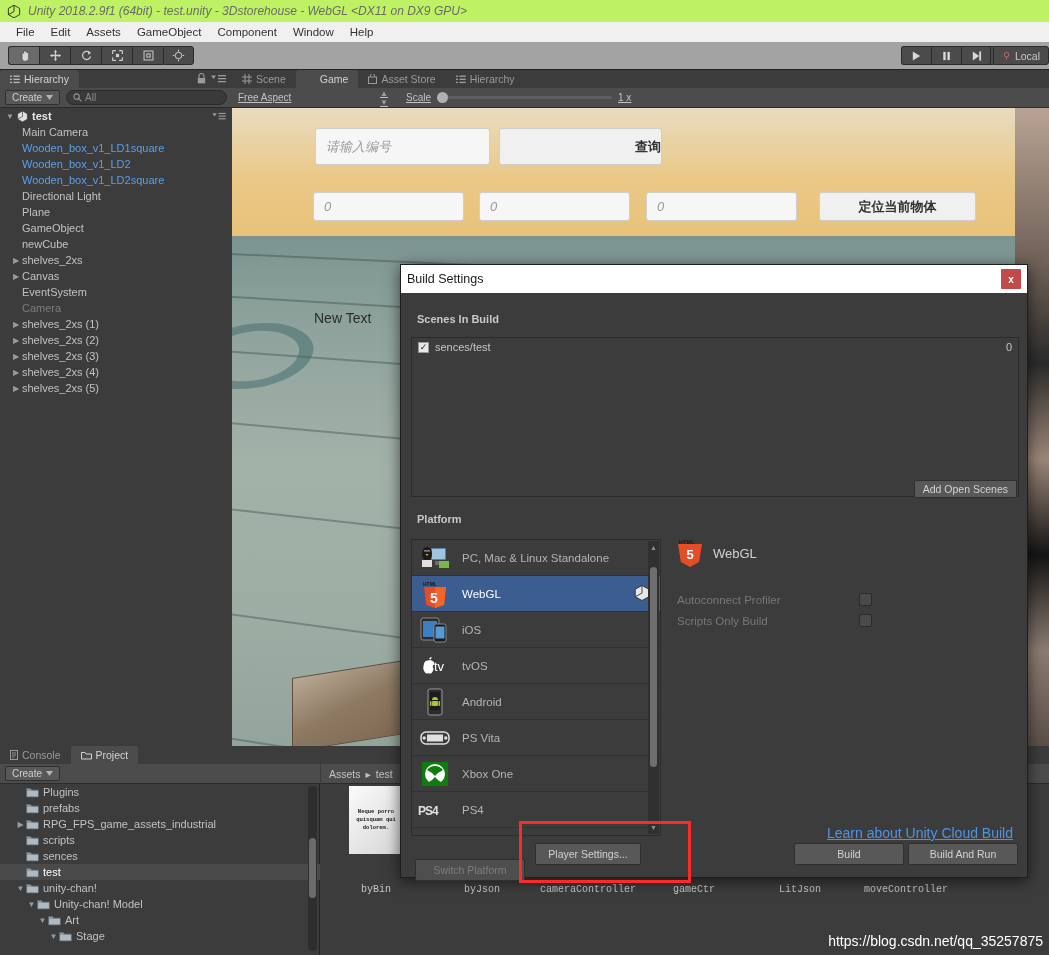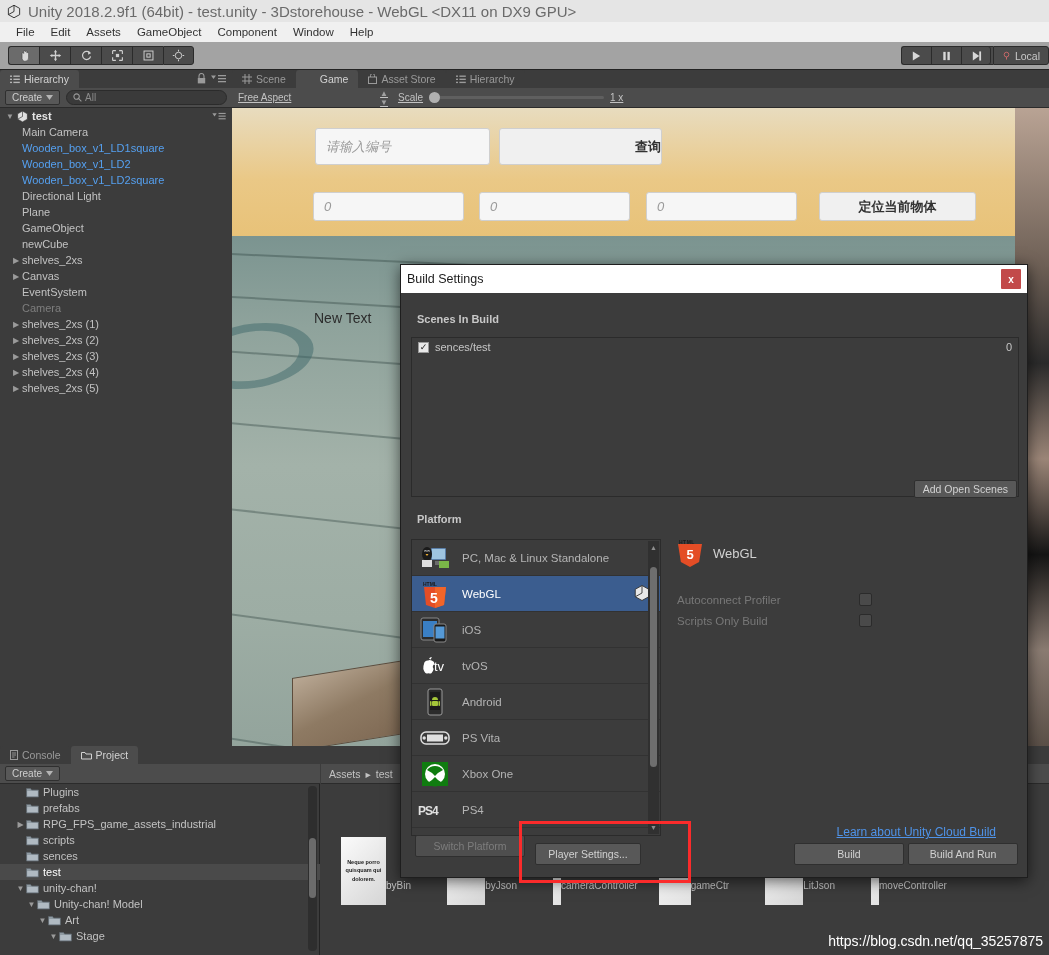--- a/index.html
+++ b/index.html
@@ -8,22 +8,22 @@
     background:#3c3c3c;
     font-family:"Liberation Sans", sans-serif;
     font-size:11px; color:#b4b4b4;
     -webkit-font-smoothing:antialiased;
   }
   #root { position:relative; width:1049px; height:955px; }
 
   
   .titlebar {
     position:absolute; left:0; top:0; width:1049px; height:22px;
-    background:#e5e5e5; color:#6a6a6a;
-    display:flex; align-items:center; padding-left:6px; font-size:15px;
+    background:#bef264; color:#6a6a6a;
+    display:flex; align-items:center; padding-left:6px; font-size:12px;font-style:italic;
   }
   .unity-logo { width:16px; height:15px; margin-right:6px; flex:none; }
 
   
   .menubar {
     position:absolute; left:0; top:22px; width:1049px; height:20px;
     background:#f0f0f0; color:#323232;
     display:flex; align-items:center; padding-left:8px; font-size:11.5px;
   }
   .menubar .mi { padding:0 8px; cursor:default; }
@@ -109,21 +109,21 @@
   
   .gameview { position:absolute; left:232px; top:70px; width:817px; height:676px; background:#282828; }
   .gv-tabs { position:absolute; left:0; top:0; width:817px; }
   .gv-toolbar {
     position:absolute; left:0; top:18px; width:817px; height:20px;
     background:#4c4c4c; border-bottom:1px solid #2b2b2b;
     display:flex; align-items:center; padding:0 6px; font-size:10px; color:#c2c2c2;text-decoration:underline;
   }
   .aspect { width:150px; display:flex; align-items:center; }
   .aspect .sel { margin-left:auto; font-size:8px; color:#a0a0a0; }
-  .scale-lbl { margin-left:10px; }
+  .scale-lbl { margin-left:18px; }
   .slider { width:175px; height:3px; background:#5f5f5f; border-radius:2px; position:relative; margin:0 6px; }
   .slider .knob { position:absolute; left:0; top:-4px; width:11px; height:11px; border-radius:50%; background:#b0b0b0; }
   .gv-canvas {
     position:absolute; left:0; top:38px; width:817px; height:638px;
     overflow:hidden;
   }
   .sky {
     position:absolute; left:0; top:0; width:100%; height:130px;
     background:linear-gradient(180deg,#e8dcbf 0%,#eac886 55%,#e8c278 100%);
   }
@@ -182,21 +182,21 @@
   .pl-scroll { position:absolute; right:2px; top:40px; width:9px; height:165px; background:#2e2e2e; border-radius:4px; }
   .pl-scroll .thumb { position:absolute; left:1px; top:52px; width:7px; height:60px; background:#6b6b6b; border-radius:4px; }
 
   .proj-right { position:absolute; left:321px; top:0; width:728px; height:209px; background:#3c3c3c; }
   .pr-toolbar {
     position:absolute; left:0; top:18px; width:728px; height:20px;
     background:#4c4c4c; border-bottom:1px solid #2b2b2b;
     display:flex; align-items:center; padding:0 8px; font-size:10.5px; color:#c2c2c2; gap:5px;
   }
   .assetgrid { position:absolute; left:0; top:40px; width:728px; height:169px; display:flex; padding-left:20px; gap:36px; }
-  .asset { width:70px; display:flex; flex-direction:row; align-items:center; }
+  .asset { width:70px; display:flex; flex-direction:column; align-items:center;font-family:Liberation Mono, monospace; }
   .asset .thumb {
     width:54px; height:68px; background:linear-gradient(135deg,#fbfbfb,#d5d5d5);
     display:flex; align-items:center; justify-content:center;
     font-size:5.5px; color:#1a1a1a; font-weight:bold; text-align:center; line-height:1.5;
     padding:4px; overflow:hidden;
   }
   .asset .thumb.cs { color:#2d4f9e; font-size:16px; font-weight:normal; background:linear-gradient(135deg,#fbfbfb,#e2e2e2); }
   .asset .nm { margin-top:30px; font-size:10px; color:#c6c6c6; white-space:nowrap; }
 
   .watermark { position:absolute; right:6px; bottom:6px; color:#ffffff; font-size:14px; }
@@ -252,21 +252,21 @@
   .plat-scroll { position:absolute; right:1px; top:1px; width:11px; bottom:1px; background:#303030; }
   .plat-scroll .thumb { position:absolute; left:2px; top:26px; width:7px; height:200px; background:#6e6e6e; border-radius:4px; }
   .plat-scroll .ar { position:absolute; left:2px; color:#8e8e8e; font-size:7px; }
   .optpane { position:absolute; left:276px; top:274px; width:342px; height:250px; }
   .opt-head { display:flex; align-items:center; gap:10px; margin-bottom:22px; }
   .optrow { display:flex; align-items:center; height:21px; font-size:11.5px; }
   .optrow .lbl { width:182px; color:#c6c6c6; }
   .optrow.dis .lbl { color:#777; }
   .optbox { width:13px; height:13px; background:#4a4a4a; border:1px solid #2b2b2b; border-radius:2px; }
   .cloudlink {
-    position:absolute; right:31px; top:560px; font-size:12px;
+    position:absolute; right:14px; top:560px; font-size:14px;
     color:#4f93e8; text-decoration:underline;
   }
   .modal-footer { position:absolute; left:0; bottom:0; width:628px; height:42px; }
   .highlight-box {
     position:absolute; left:519px; top:821px; width:172px; height:62px;
     border:3px solid #fb2b2b; pointer-events:none;
   }
 
   
   .h5 { width:26px; height:28px; position:relative; }
@@ -910,21 +910,21 @@
           <div class="optrow dis">
             <span class="lbl">Scripts Only Build</span>
             <span class="optbox"></span>
           </div>
         </div>
     </div>
 
     <a class="cloudlink">Learn about Unity Cloud Build</a>
 
     <div class="modal-footer">
-      <div class="btn dim" style="position:absolute;left:14px;top:0;width:110px;height:22px;">
+      <div class="btn dim" style="position:absolute;left:14px;top:24px;width:110px;height:22px;">
         <span>Switch Platform</span>
       </div>
       <div class="btn" style="position:absolute;left:134px;top:8px;width:106px;height:22px;">
         <span>Player Settings...</span>
       </div>
       <div class="btn" style="position:absolute;left:393px;top:8px;width:110px;height:22px;">
         <span>Build</span>
       </div>
       <div class="btn" style="position:absolute;left:507px;top:8px;width:110px;height:22px;">
         <span>Build And Run</span>

